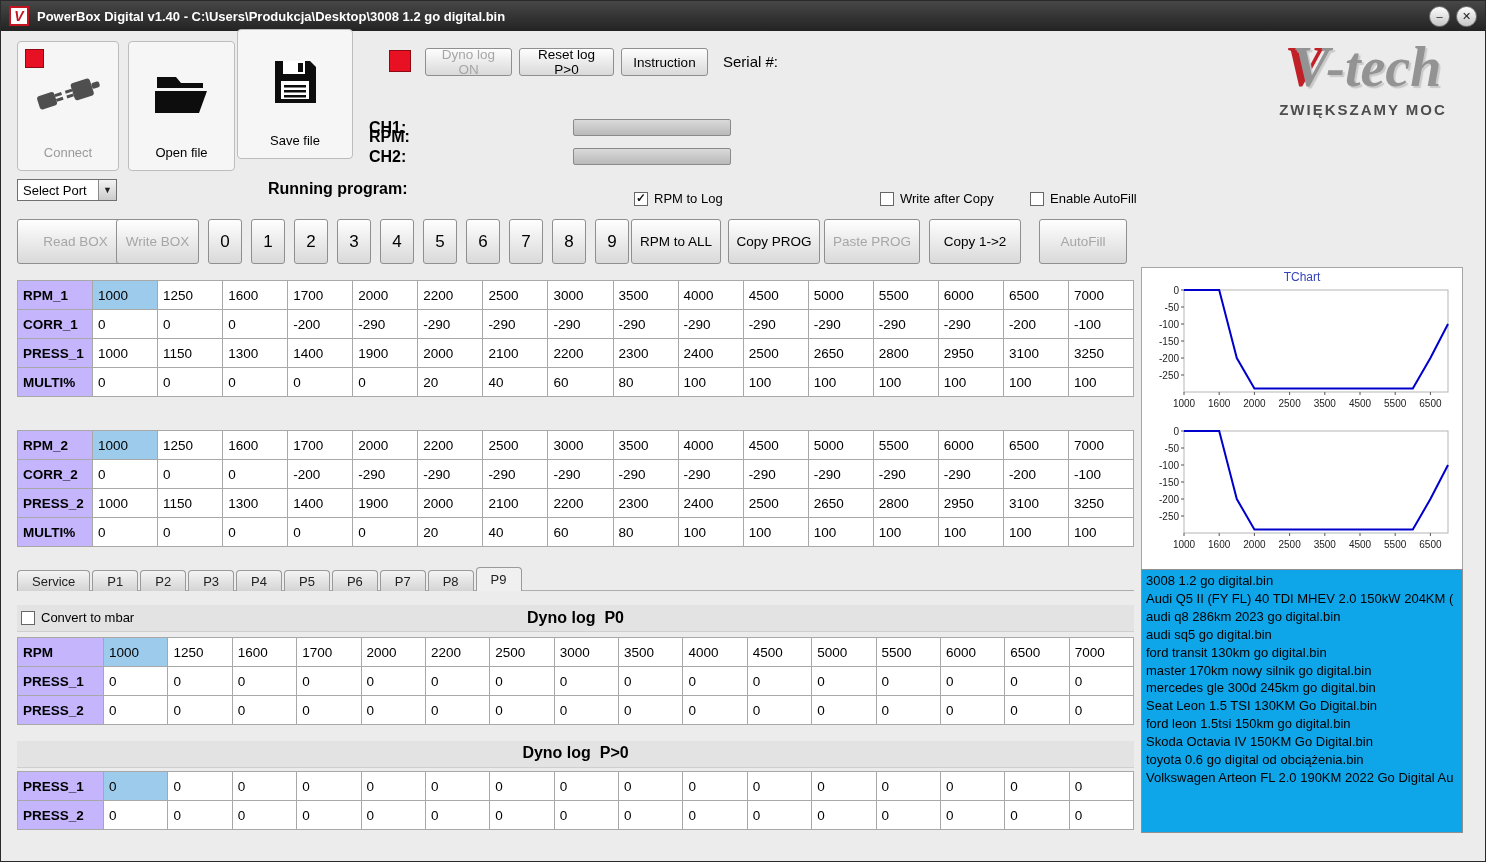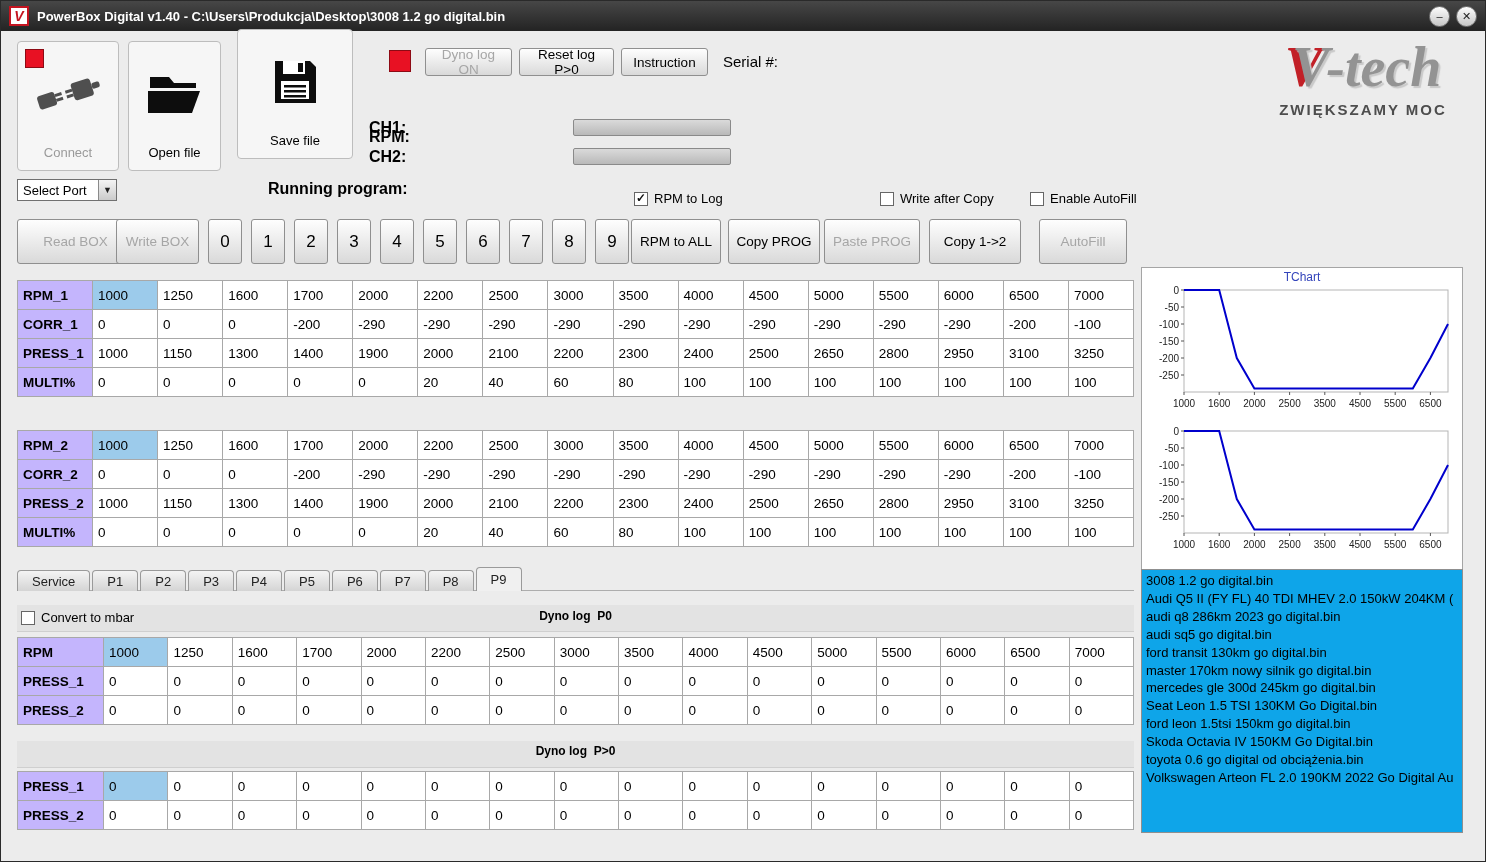--- a/index.html
+++ b/index.html
@@ -54,21 +54,21 @@
   .grid td.hl{background:#9ccbeb;}
   col.c-label{width:75px;}
   col.c-label2{width:86px;}
 
   
   .tab-underline{position:absolute;left:16px;top:589px;width:1117px;height:1px;background:#adadad;}
   .tabbar{position:absolute;left:16px;top:566px;height:24px;display:flex;align-items:flex-end;z-index:2;}
   .tab{height:21px;padding:0 14px;display:flex;align-items:center;background:linear-gradient(#f4f4f4,#d4d4d4);border:1px solid #9a9a9a;border-bottom:none;border-radius:4px 4px 0 0;font-size:13px;margin-right:2px;cursor:pointer;color:#222;box-sizing:border-box;}
   .tab.active{height:24px;background:#f0f0f0;position:relative;z-index:3;}
 
-  .dyno-title{position:absolute;left:16px;width:1117px;text-align:center;font-size:12px;font-weight:bold;white-space:pre;}
+  .dyno-title{position:absolute;left:16px;width:1117px;text-align:center;font-size:16px;font-weight:bold;white-space:pre;}
   .dyno-band{position:absolute;left:16px;width:1117px;height:26px;background:#e3e3e3;border-bottom:1px solid #cfcfcf;}
 
   
   .chartbox{position:absolute;left:1140px;top:266px;width:322px;height:332px;background:#fff;border:1px solid #a5a5a5;box-sizing:border-box;}
   .chart-title{text-align:center;color:#3344bb;font-size:12px;padding-top:2px;}
   .chart{position:absolute;left:6px;}
   .chart1{top:17px;}
   .chart2{top:158px;}
 
   .filelist{position:absolute;left:1140px;top:568px;width:322px;height:264px;background:#0ea5e9;border:1px solid #8f8f8f;margin:0;padding:2px 0;list-style:none;overflow:hidden;box-sizing:border-box;}
@@ -99,21 +99,21 @@
           <rect x="33" y="21" width="7" height="3"></rect>
           <rect x="33" y="26" width="7" height="3"></rect>
           <rect x="40" y="16" width="20" height="18" rx="3"></rect>
           <rect x="60" y="22" width="8" height="6" rx="2"></rect>
         </g>
       </svg>
     </div>
     <span class="tool-label muted">Connect</span>
   </div>
 
-  <div class="tool" style="left:127px;top:40px;width:93px;height:130px;">
+  <div class="tool" style="left:127px;top:40px;width:107px;height:130px;">
     <div class="icon-wrap">
       <svg width="58" height="46" viewBox="0 0 58 46">
         <path fill="#0d0d0d" d="M4 6 L23 6 L28 12 L50 12 L50 17 L4 17 Z"></path>
         <path fill="#0d0d0d" d="M2 20 L54 20 L46 42 L2 42 Z"></path>
       </svg>
     </div>
     <span class="tool-label">Open file</span>
   </div>
 
   <div class="tool" style="left:236px;top:28px;width:116px;height:130px;">

